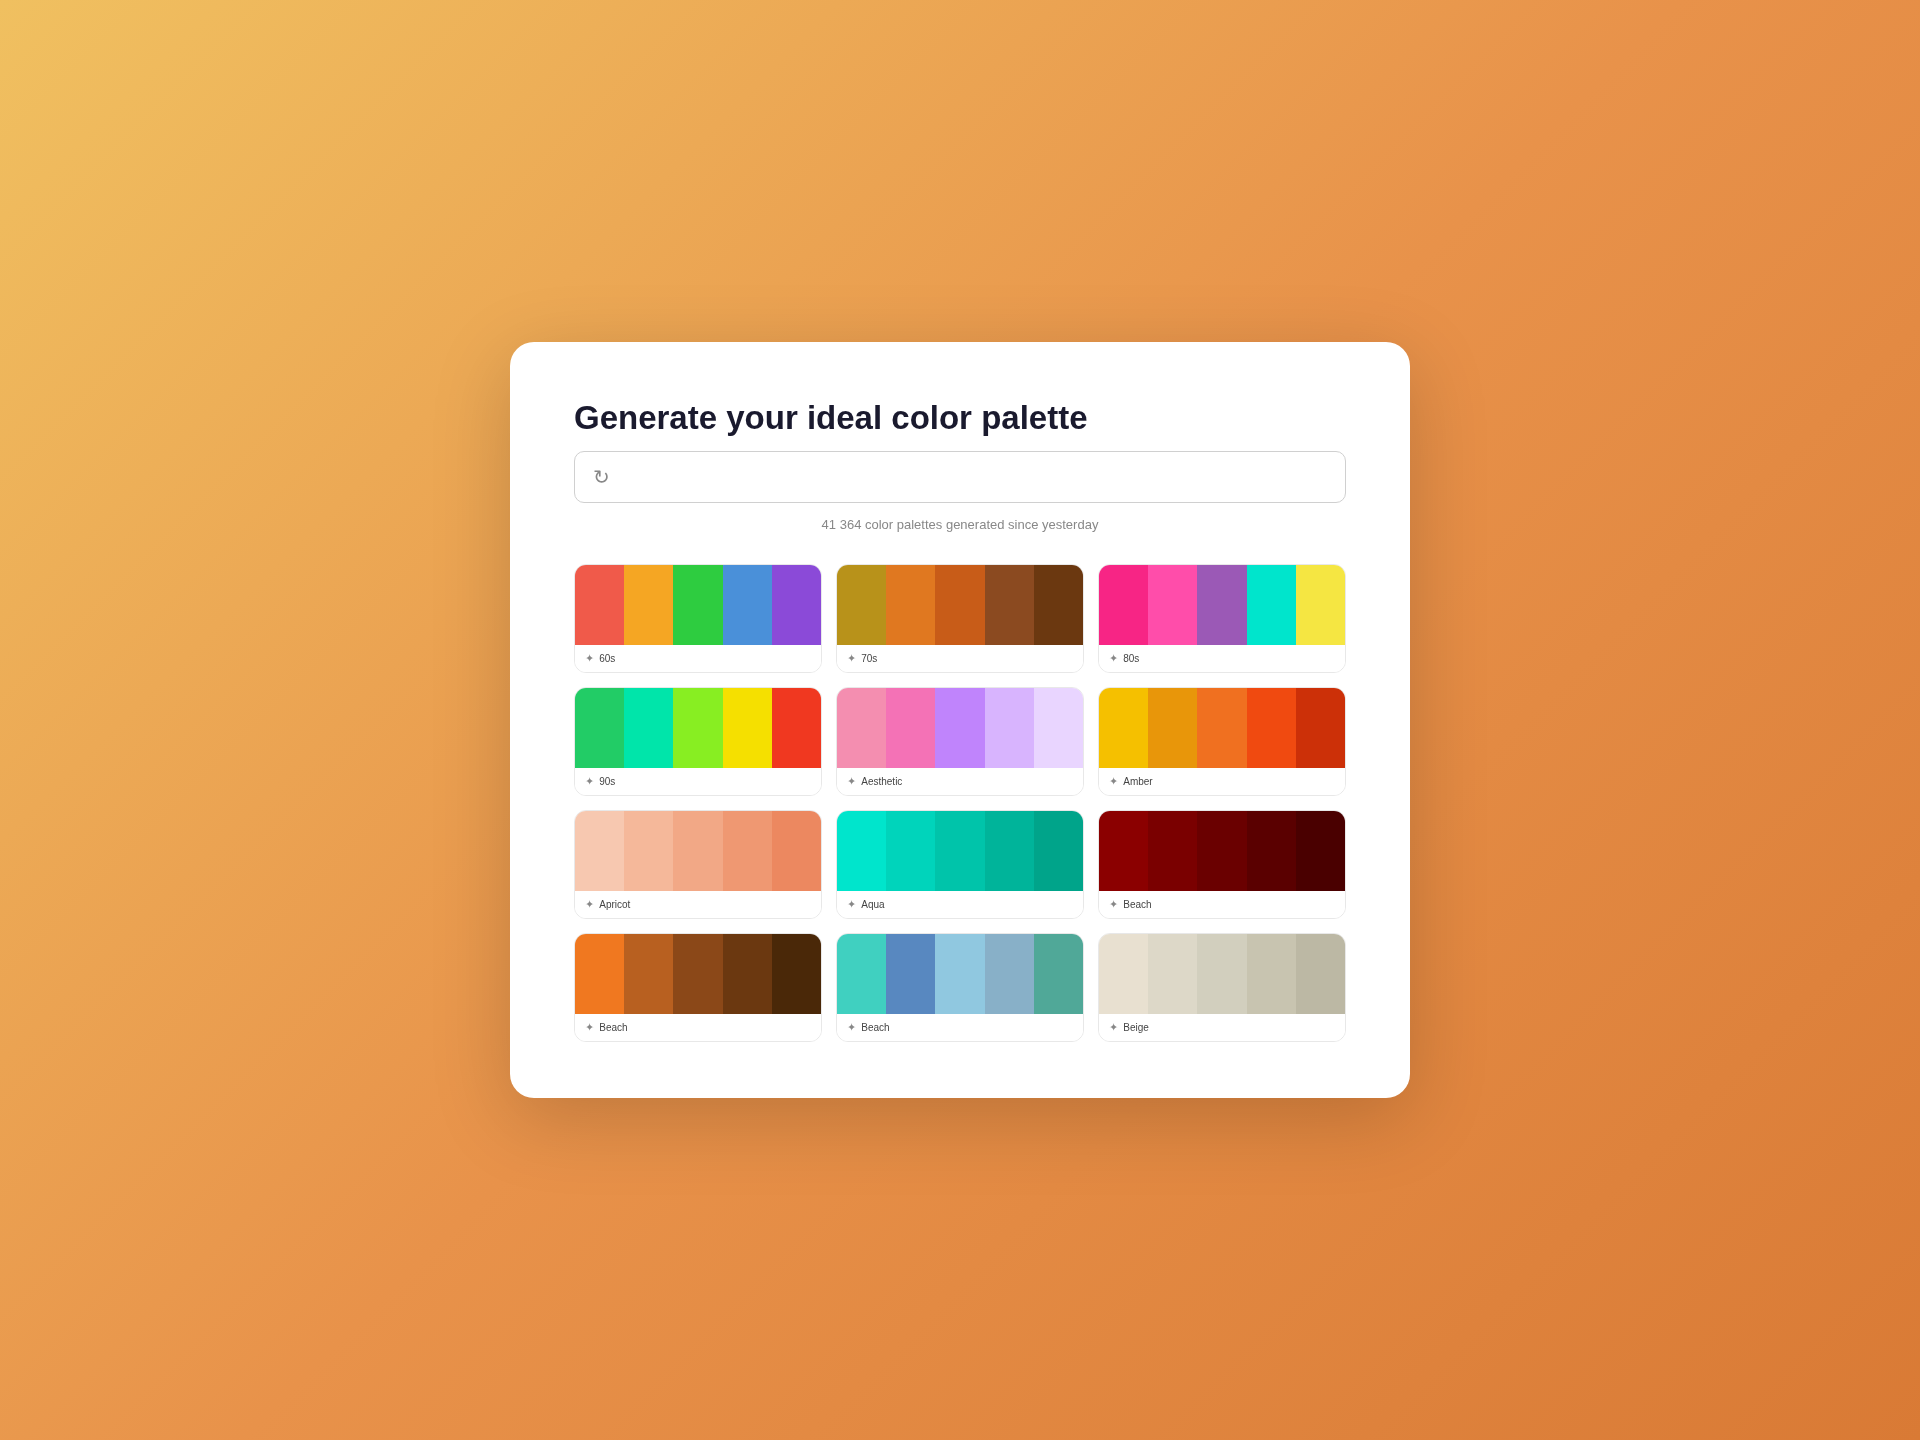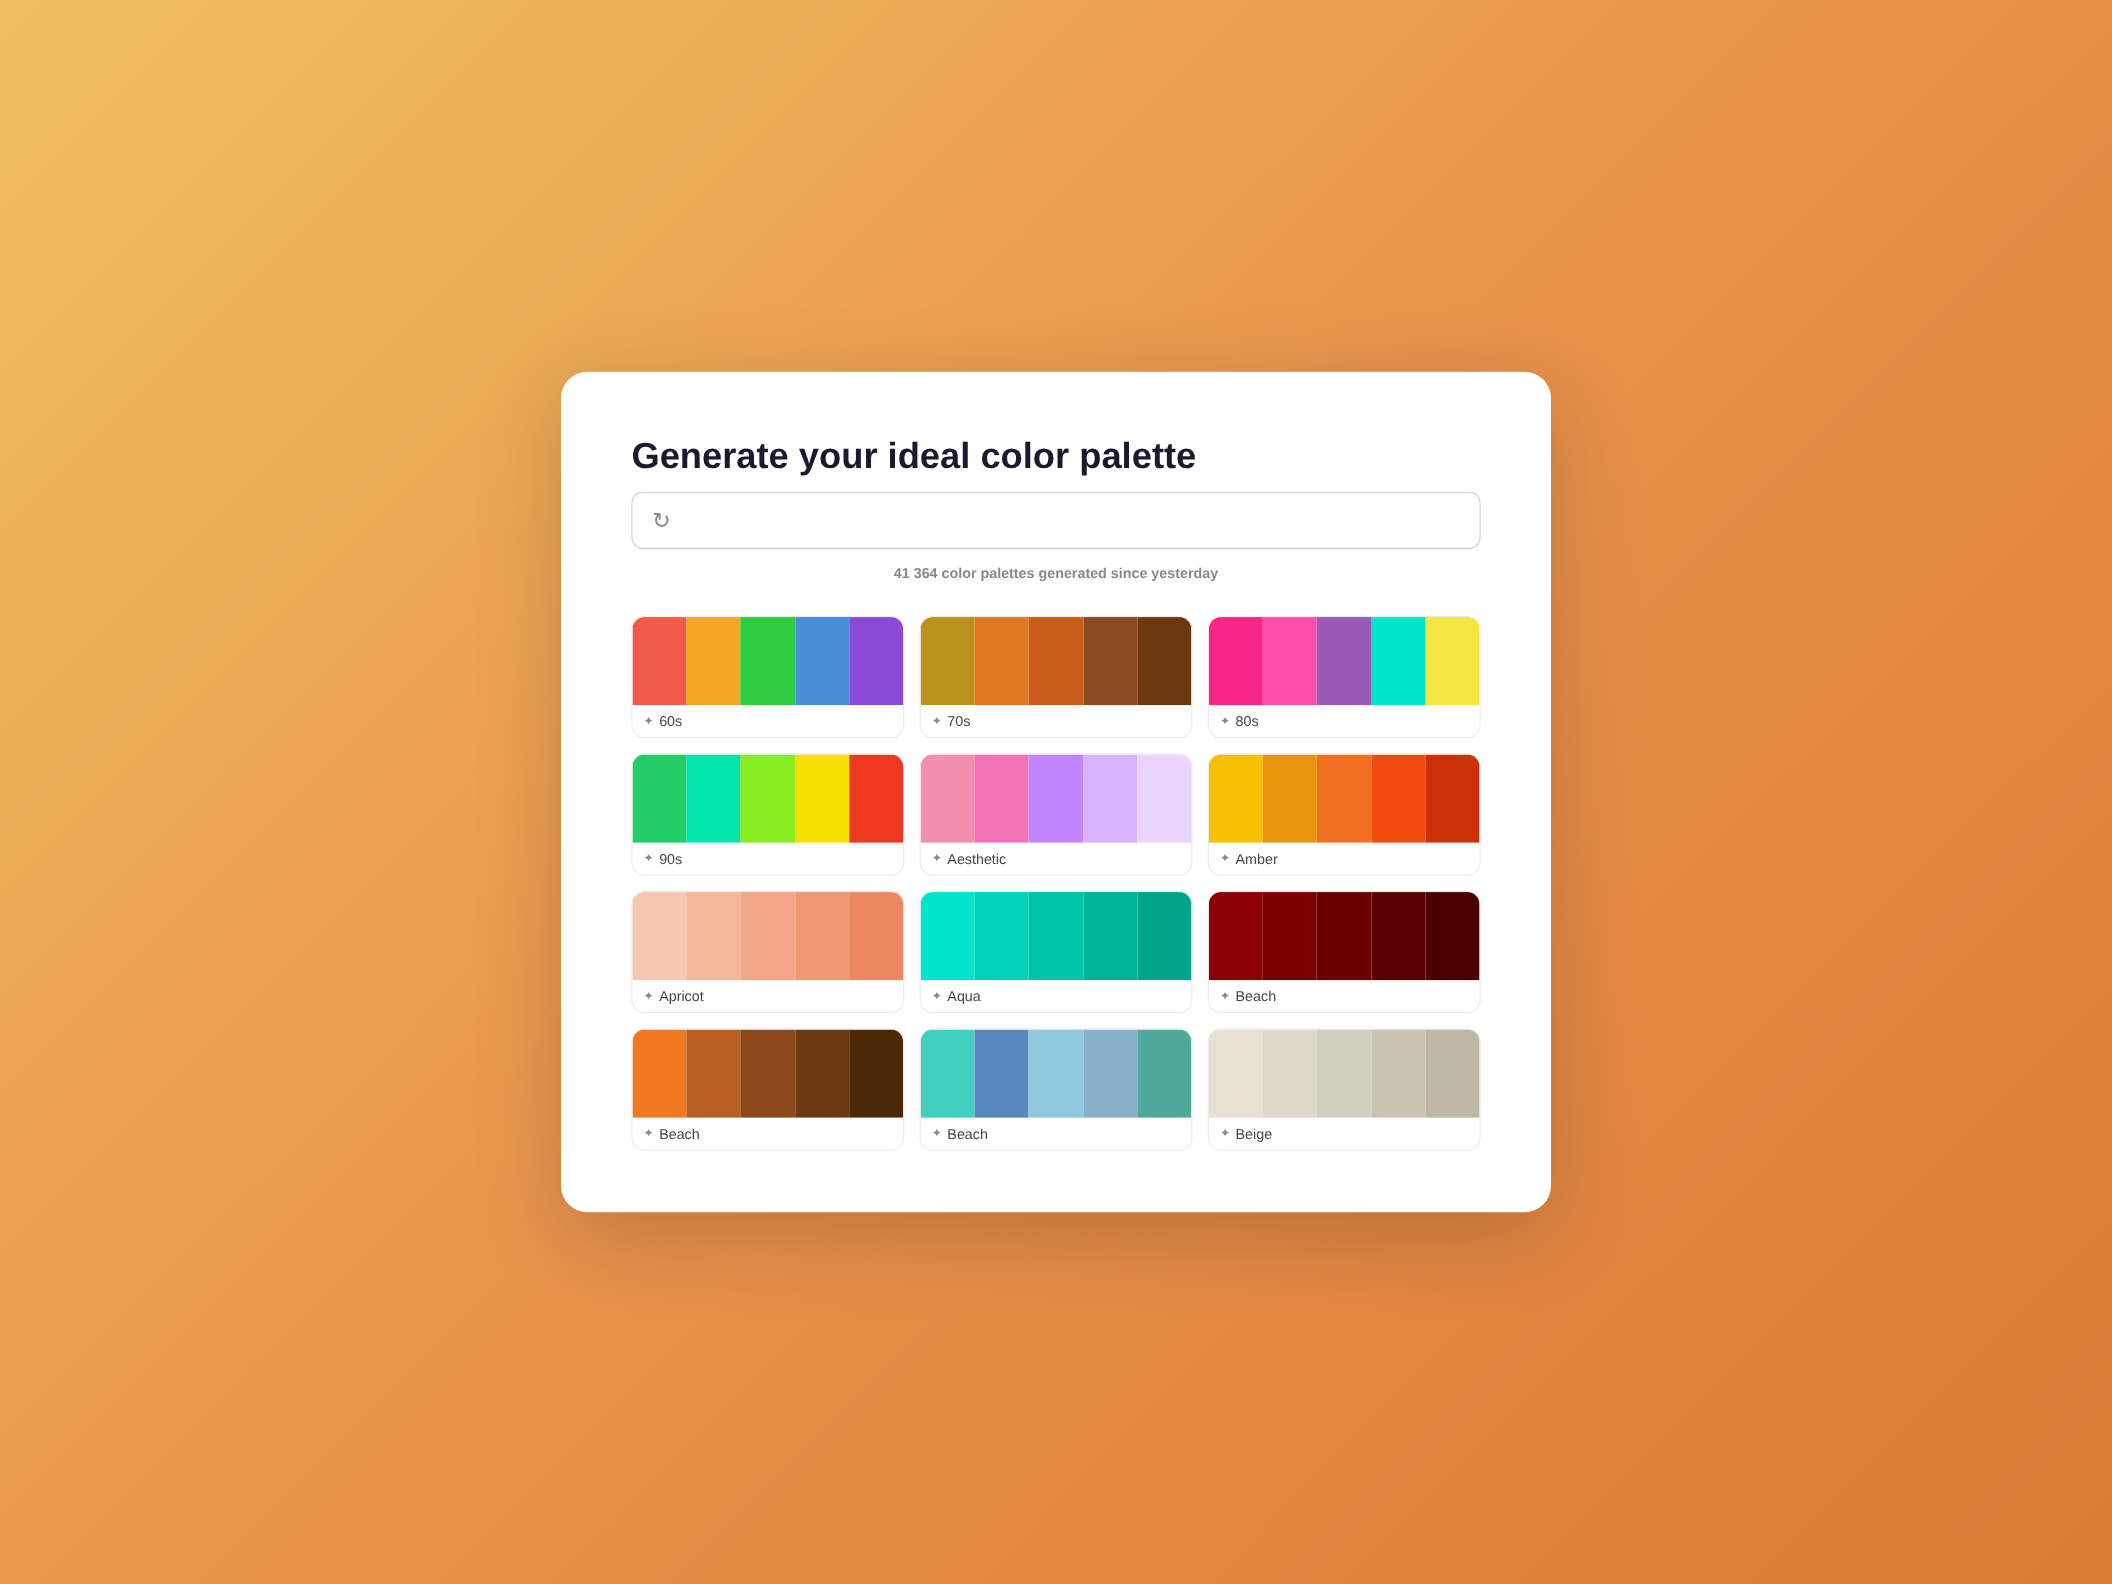--- a/index.html
+++ b/index.html
@@ -83,21 +83,20 @@
       font-weight: 600;
       cursor: pointer;
       margin-bottom: 10px;
     }
 
     .stats-text {
       text-align: center;
       font-size: 13px;
       color: #888;
       margin-bottom: 32px;
-      font-weight: bold;
     }
 
     .explore-heading {
       font-size: 18px;
       font-weight: 700;
       color: #1a1a2e;
       margin-bottom: 18px;
     }
 
     .palette-grid {
@@ -133,21 +132,21 @@
       background: #fff;
     }
 
     .palette-label-icon {
       font-size: 11px;
       color: #888;
     }
 
     .palette-label-text {
       font-weight: 500;
-      font-size: 13px;
+      font-size: 10px;
     }
   </style>
 </head>
 <body>
 
 <div class="card">
   <h1 class="page-title">Generate your ideal color palette</h1>
 
   <div class="search-row">
     <button class="refresh-btn" title="Refresh">↻</button>

